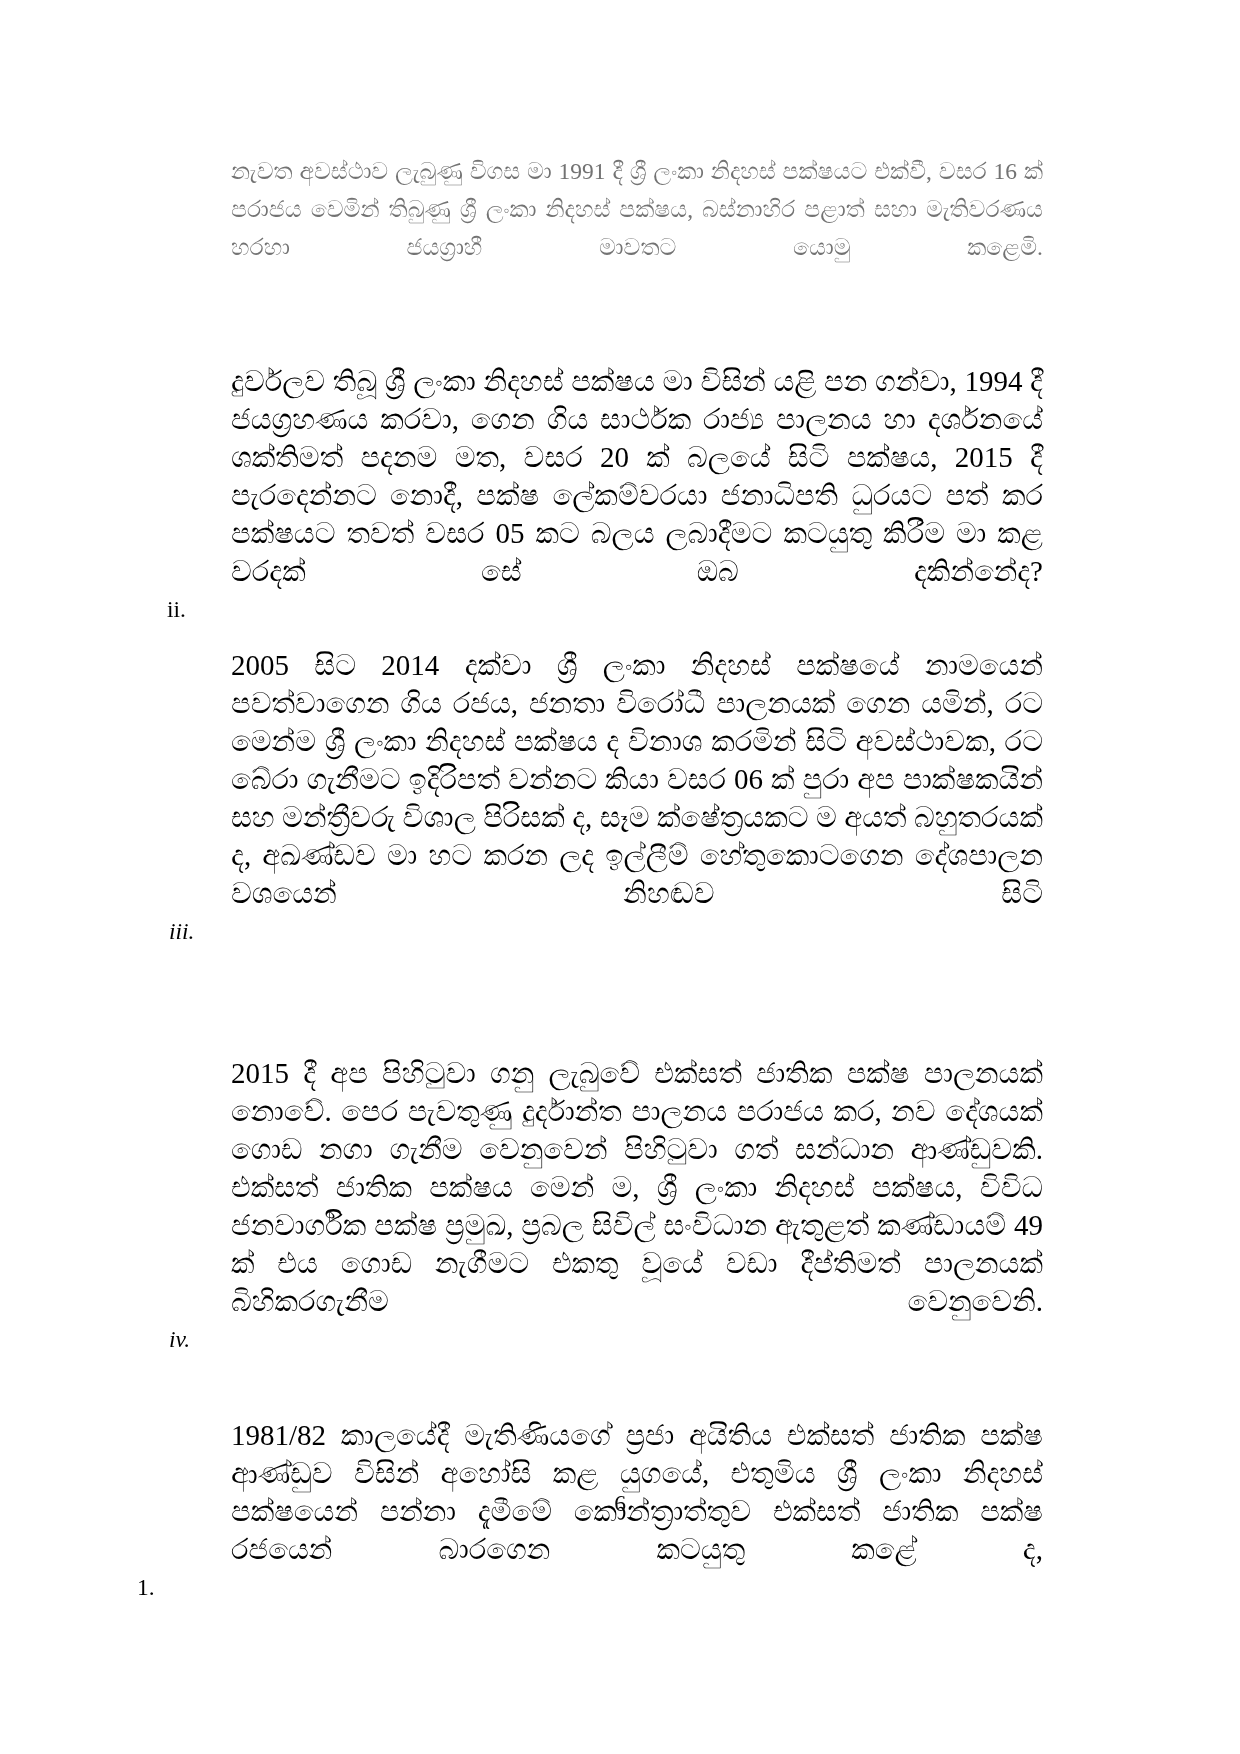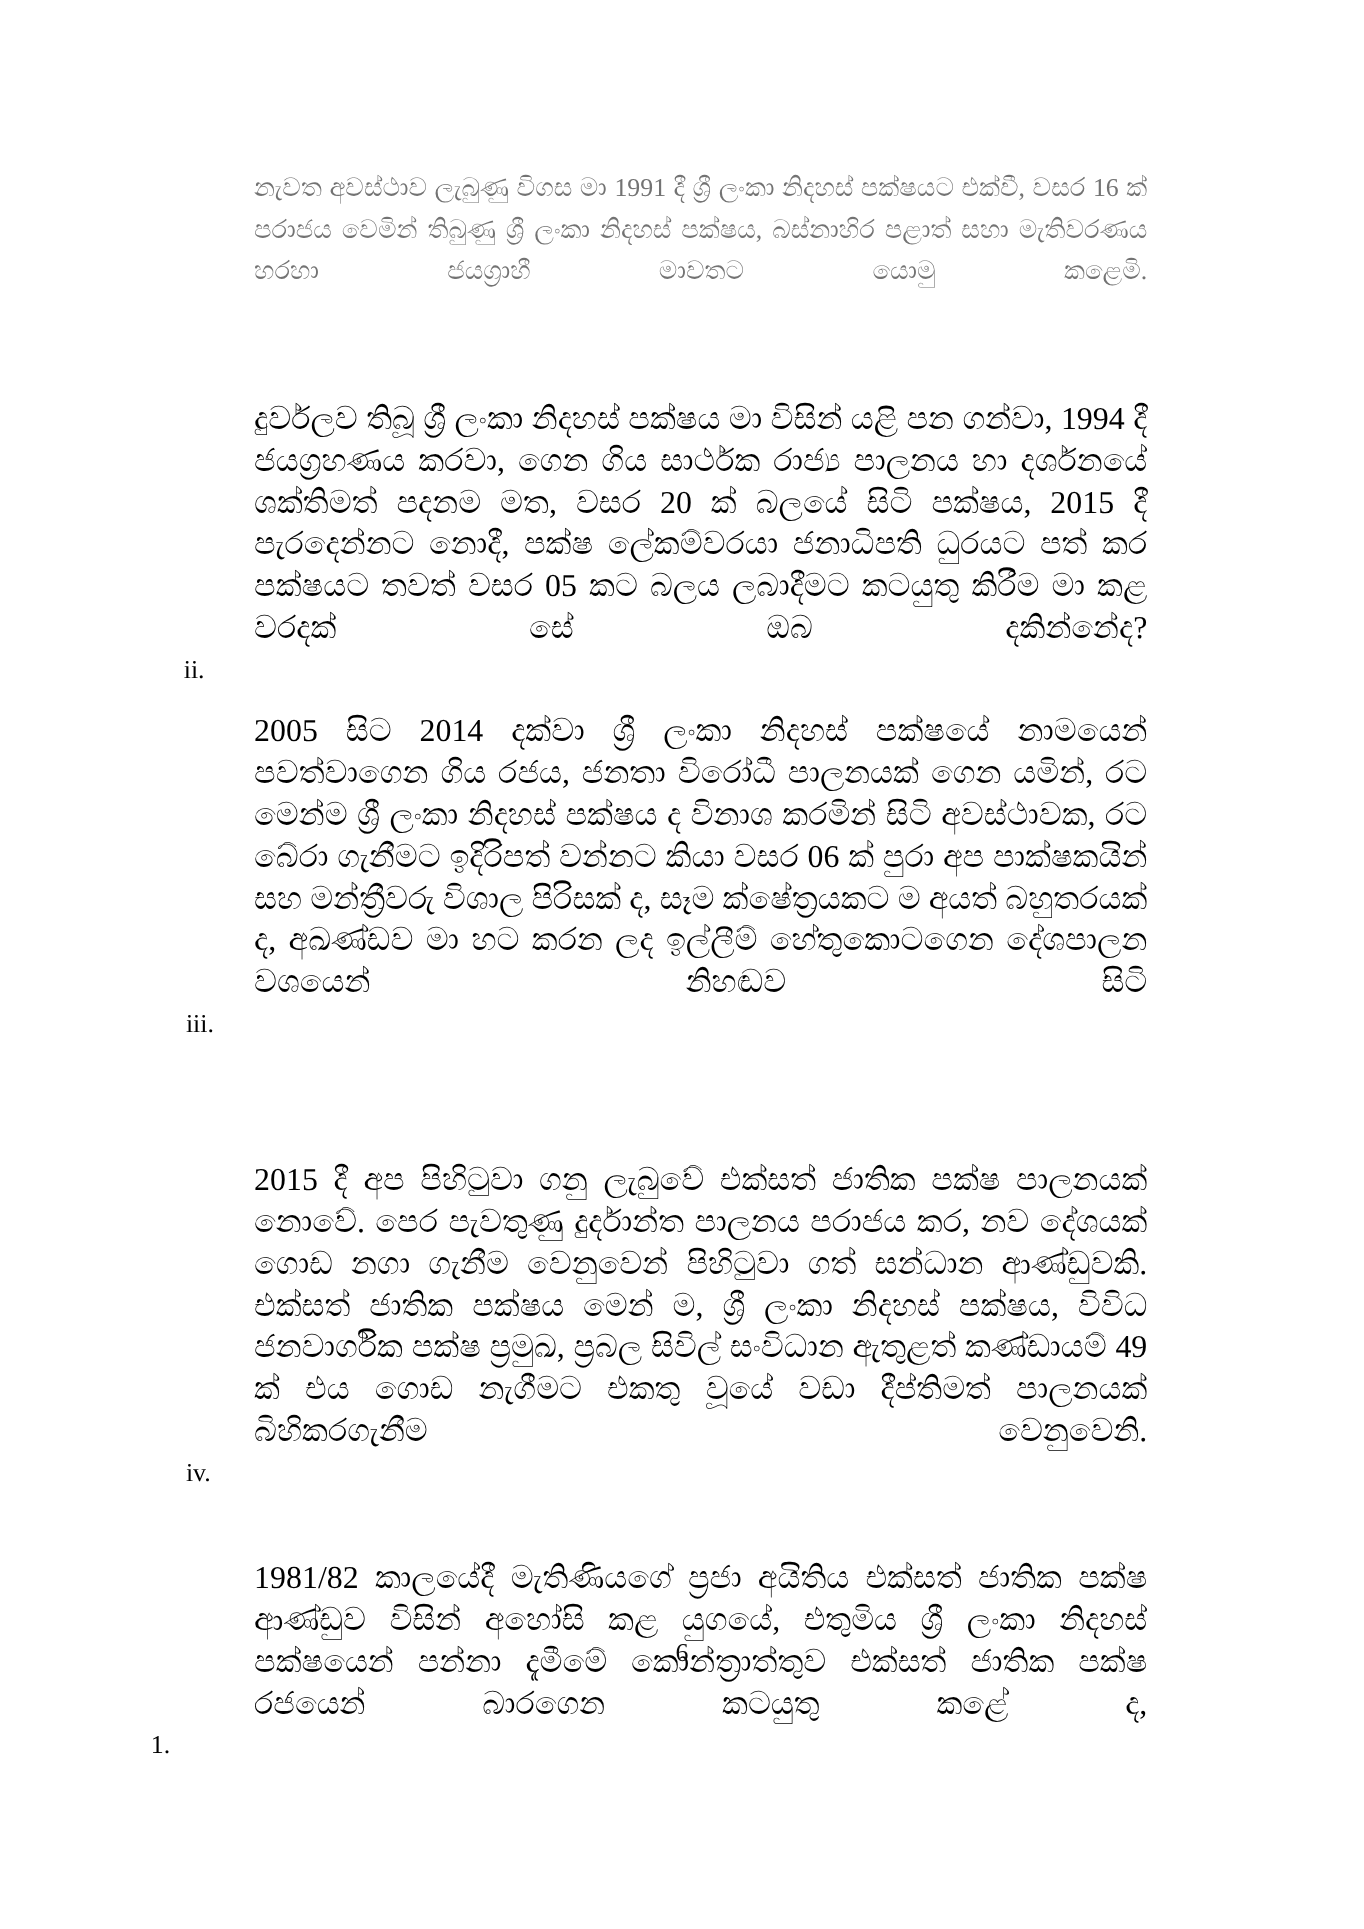--- a/index.html
+++ b/index.html
@@ -50,20 +50,21 @@
     flex: 0 0 94px;
     font-size: 23.5px;
     line-height: 38px;
     text-align: left;
     padding-left: 30px;
     box-sizing: border-box;
     font-family: "Liberation Serif", "DejaVu Serif", serif;
   }
   .item.deep .marker {
     padding-left: 32px;
+    font-style: italic;
   }
   .item .text {
     flex: 1 1 auto;
     font-size: 29px;
     line-height: 38px;
     text-align: justify;
     text-justify: inter-word;
   }
   .item.numeric .marker {
     flex: 0 0 94px;

